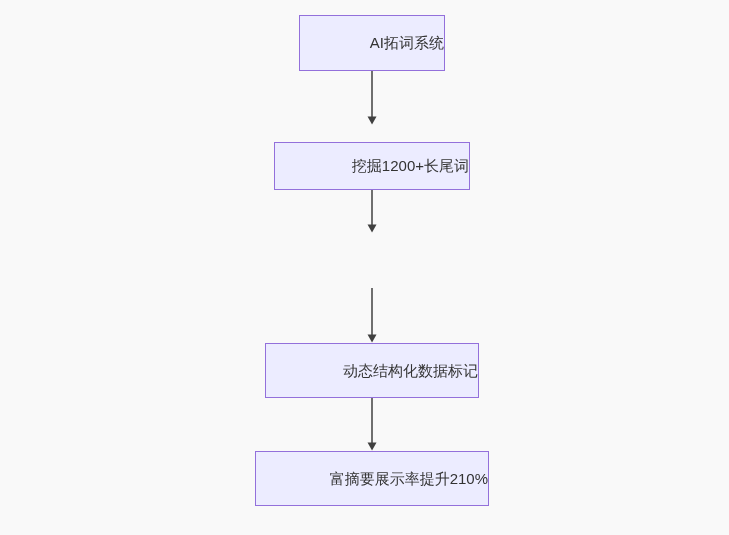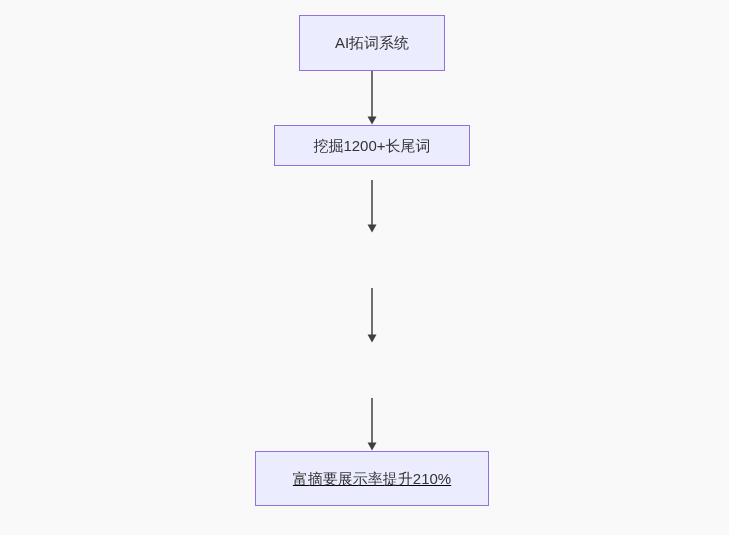--- a/index.html
+++ b/index.html
@@ -23,21 +23,21 @@
     height: 535px;
     pointer-events: none;
   }
   .node {
     position: absolute;
     box-sizing: border-box;
     background: var(--node-fill, #ECECFF);
     border: 1px solid var(--node-border, #9370DB);
     display: flex;
     align-items: center;
-    justify-content: center;
+    justify-content: flex-end;
   }
   .node-label {
     color: var(--text-color, #333333);
     font-size: 15px;
     line-height: 1.2;
     white-space: nowrap;
     text-align: center;
   }
 </style>
 </head>
@@ -51,19 +51,22 @@
       <path d="M 367.5 224.5 L 376.5 224.5 L 372 232.5 Z" fill="#404040"></path>
       <line x1="372" y1="288" x2="372" y2="336" stroke="#404040" stroke-width="1.5"></line>
       <path d="M 367.5 334.5 L 376.5 334.5 L 372 342.5 Z" fill="#404040"></path>
       <line x1="372" y1="398" x2="372" y2="444" stroke="#404040" stroke-width="1.5"></line>
       <path d="M 367.5 442.5 L 376.5 442.5 L 372 450.5 Z" fill="#404040"></path>
     </svg>
 
   <div class="node" style="left: 299px; top: 15px; width: 146px; height: 56px;">
     <span class="node-label">AI拓词系统</span>
   </div>
-  <div class="node" style="left: 274px; top: 125px; width: 196px; height: 41px;">
+  <div class="node" style="left: 274px; top: 142px; width: 196px; height: 48px;">
     <span class="node-label">挖掘1200+长尾词</span>
   </div>
-  <div class="node" style="left: 255px; top: 451px; width: 234px; height: 55px; text-decoration: underline;">
+  <div class="node" style="left: 265px; top: 343px; width: 214px; height: 55px;">
+    <span class="node-label">动态结构化数据标记</span>
+  </div>
+  <div class="node" style="left: 255px; top: 451px; width: 234px; height: 55px;">
     <span class="node-label">富摘要展示率提升210%</span>
   </div>
 </div>
 
 </body></html>

